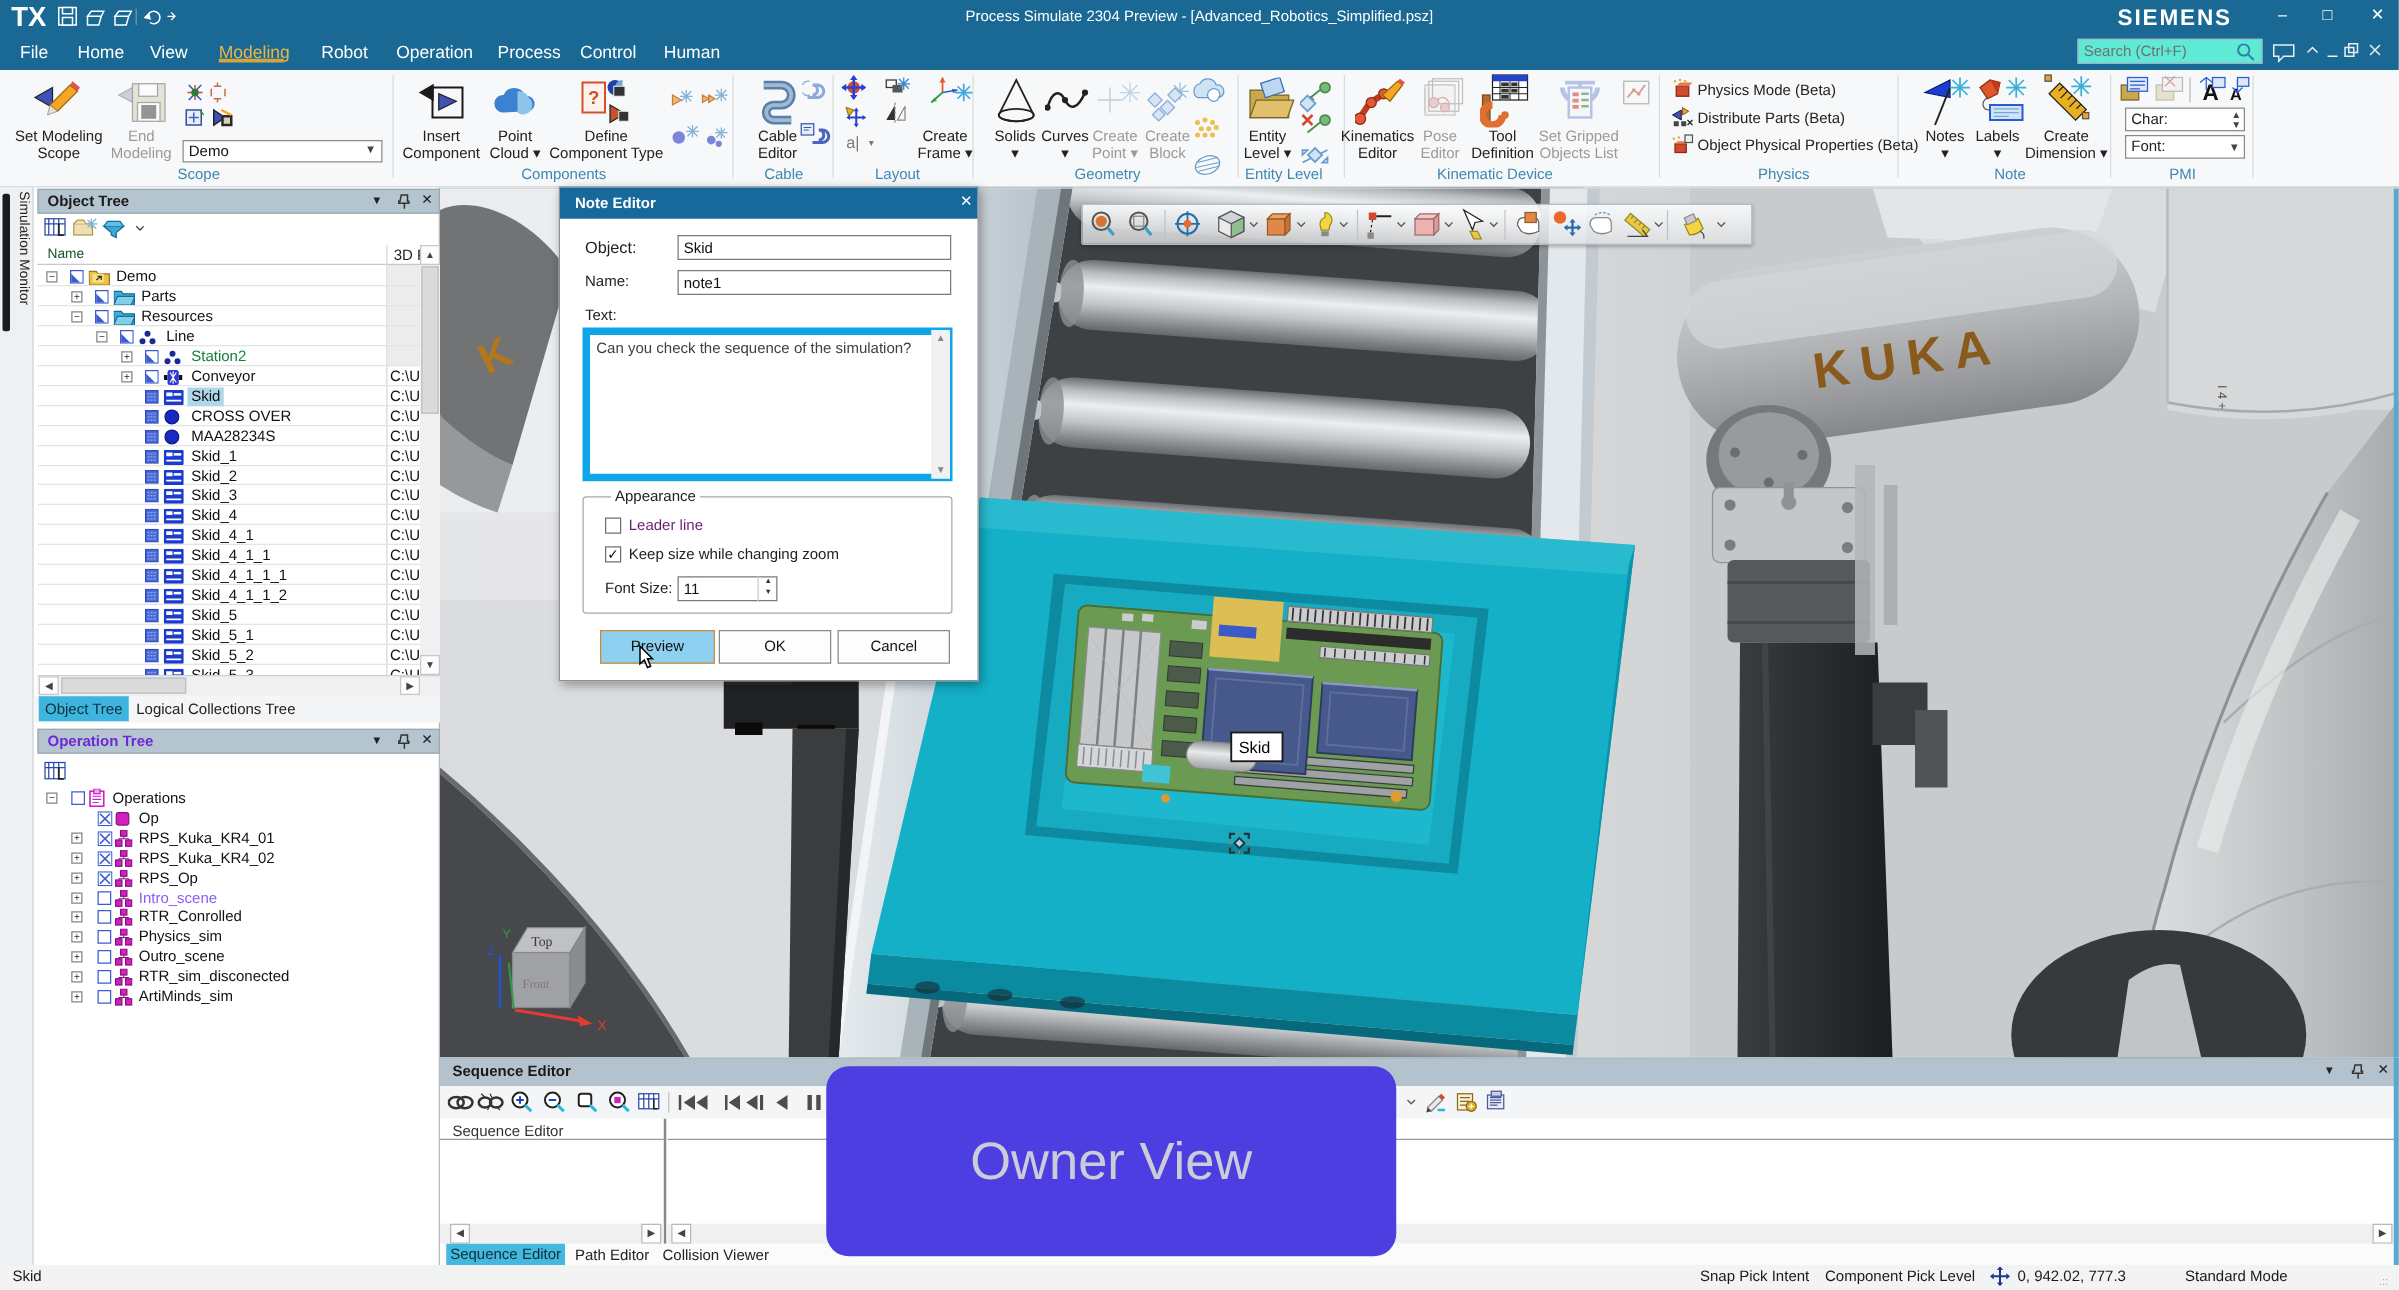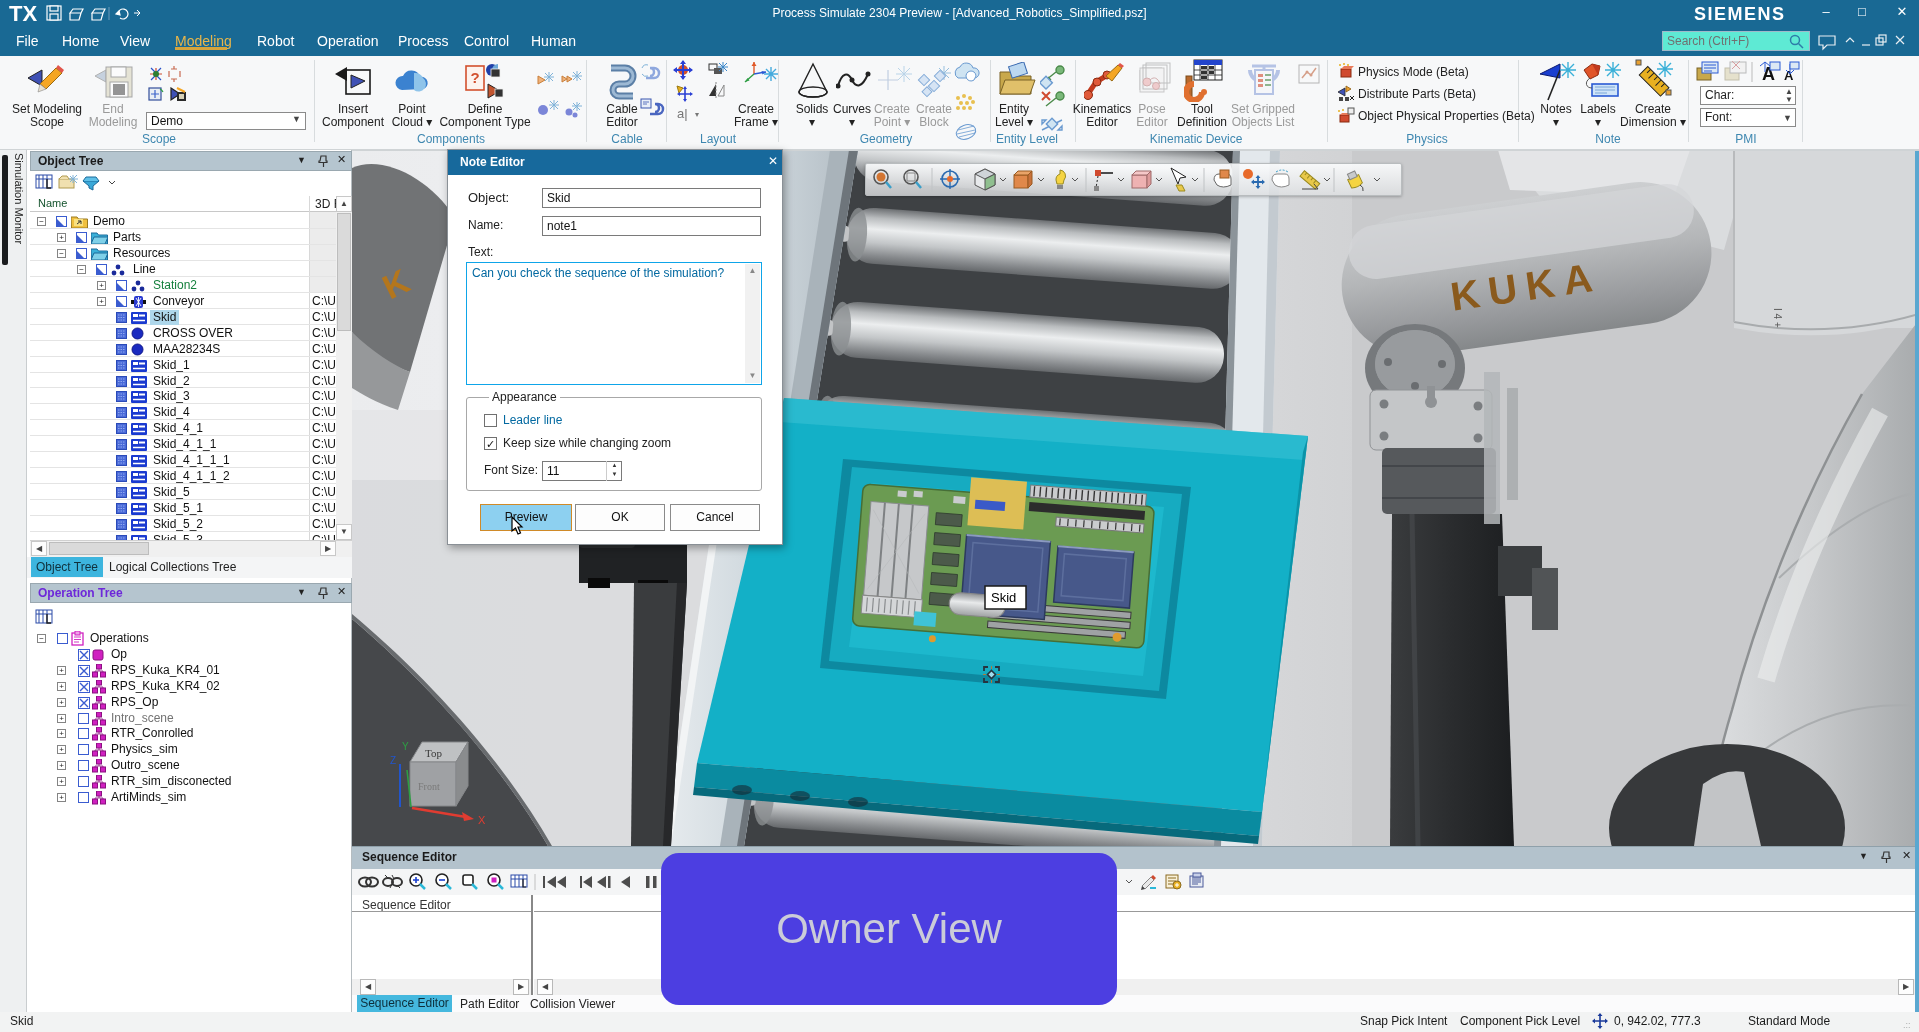--- a/index.html
+++ b/index.html
@@ -854,21 +854,21 @@
       </svg>
 <div class="abs" style="left:81px;top:65px;height:15px;font-size:12px;color:#111;line-height:15px">RPS_Op</div>
 <div class="abs" style="left:27px;top:84px;width:9px;height:9px;background:#fff;border:1px solid #848484;font-size:8px;line-height:7px;text-align:center;color:#222">+</div>
 <div class="abs" style="left:48px;top:83px;width:11px;height:11px;background:#fff;border:1px solid #3a5cd0"></div>
 <svg class="abs" style="left:62px;top:82px" width="14" height="14" viewBox="0 0 14 14">
         <rect x="4.5" y="0" width="5" height="5" fill="#d020c0" stroke="#8a1080"></rect>
         <rect x="0.5" y="8" width="5" height="5" fill="#d020c0" stroke="#8a1080"></rect>
         <rect x="8.5" y="8" width="5" height="5" fill="#d020c0" stroke="#8a1080"></rect>
         <path d="M7,5 v2 M3,8 v-1 h8 v1" stroke="#8a1080" fill="none" stroke-width="0.8"></path>
       </svg>
-<div class="abs" style="left:81px;top:81px;height:15px;font-size:12px;color:#737373;line-height:15px">Intro_scene</div>
+<div class="abs" style="left:81px;top:81px;height:15px;font-size:12px;color:#8b5cf6;line-height:15px">Intro_scene</div>
 <div class="abs" style="left:27px;top:99px;width:9px;height:9px;background:#fff;border:1px solid #848484;font-size:8px;line-height:7px;text-align:center;color:#222">+</div>
 <div class="abs" style="left:48px;top:98px;width:11px;height:11px;background:#fff;border:1px solid #3a5cd0"></div>
 <svg class="abs" style="left:62px;top:97px" width="14" height="14" viewBox="0 0 14 14">
         <rect x="4.5" y="0" width="5" height="5" fill="#d020c0" stroke="#8a1080"></rect>
         <rect x="0.5" y="8" width="5" height="5" fill="#d020c0" stroke="#8a1080"></rect>
         <rect x="8.5" y="8" width="5" height="5" fill="#d020c0" stroke="#8a1080"></rect>
         <path d="M7,5 v2 M3,8 v-1 h8 v1" stroke="#8a1080" fill="none" stroke-width="0.8"></path>
       </svg>
 <div class="abs" style="left:81px;top:96px;height:15px;font-size:12px;color:#111;line-height:15px">RTR_Conrolled</div>
 <div class="abs" style="left:27px;top:115px;width:9px;height:9px;background:#fff;border:1px solid #848484;font-size:8px;line-height:7px;text-align:center;color:#222">+</div>
@@ -1244,29 +1244,29 @@
 
 <div class="abs" style="left:447px;top:149px;width:336px;height:396px;background:#fff;border:1px solid #8a9096;box-shadow:2px 3px 8px rgba(0,0,0,.35)">
   <div class="abs" style="left:0;top:0;width:334px;height:25px;background:#17699c"></div>
   <div class="abs" style="left:12px;top:5px;font-size:12px;font-weight:bold;color:#fff">Note Editor</div>
   <div class="abs" style="left:320px;top:4px;font-size:12px;color:#fff">✕</div>
   <div class="abs" style="left:20px;top:40px;font-size:13px;color:#222">Object:</div>
   <div class="abs" style="left:94px;top:38px;width:219px;height:20px;border:1px solid #7a7a7a;font-size:12px;color:#111;padding:2px 4px">Skid</div>
   <div class="abs" style="left:20px;top:68px;font-size:12px;color:#222">Name:</div>
   <div class="abs" style="left:94px;top:66px;width:219px;height:20px;border:1px solid #7a7a7a;font-size:12px;color:#111;padding:2px 4px">note1</div>
   <div class="abs" style="left:20px;top:95px;font-size:12px;color:#222">Text:</div>
-  <div class="abs" style="left:18px;top:112px;width:296px;height:123px;border:1px solid #0ea5e9;font-size:12px;color:#0369a1;padding:3px 5px">Can you check the sequence of the simulation?</div>
+  <div class="abs" style="left:18px;top:112px;width:296px;height:123px;border:6px solid #0ea5e9;font-size:12px;color:#404040;padding:3px 5px">Can you check the sequence of the simulation?</div>
   <div class="abs" style="left:297px;top:114px;width:15px;height:119px;background:#f1f1f1"></div>
   <div class="abs" style="left:297px;top:114px;width:15px;height:14px;font-size:8px;color:#888;text-align:center;line-height:14px">▲</div>
   <div class="abs" style="left:297px;top:219px;width:15px;height:14px;font-size:8px;color:#888;text-align:center;line-height:14px">▼</div>
   <fieldset class="abs" style="left:18px;top:240px;width:296px;height:101px;border:1px solid #a8a8a8;border-radius:3px">
     <legend style="font-size:12px;color:#222;margin-left:22px;padding:0 3px">Appearance</legend>
   </fieldset>
   <div class="abs" style="left:36px;top:264px;width:13px;height:13px;border:1px solid #707070;background:#fff"></div>
-  <div class="abs" style="left:55px;top:263px;font-size:12px;color:#0369a1">Leader line</div>
+  <div class="abs" style="left:55px;top:263px;font-size:12px;color:#701a75">Leader line</div>
   <div class="abs" style="left:36px;top:287px;width:13px;height:13px;border:1px solid #707070;background:#fff;font-size:11px;line-height:12px;text-align:center;color:#111">✓</div>
   <div class="abs" style="left:55px;top:286px;font-size:12px;color:#222">Keep size while changing zoom</div>
   <div class="abs" style="left:36px;top:313px;font-size:12px;color:#222">Font Size:</div>
   <div class="abs" style="left:94px;top:311px;width:80px;height:20px;border:1px solid #7a7a7a;font-size:12px;color:#111;padding:2px 4px">11</div>
   <div class="abs" style="left:158px;top:311px;width:16px;height:20px;border-left:1px solid #ccc;font-size:6px;color:#333;text-align:center;line-height:9px">▲<br>▼</div>
   <div class="abs" style="left:32px;top:354px;width:92px;height:27px;background:#8dd0f0;border:1px solid #d08a28;font-size:12px;color:#111;text-align:center;line-height:25px">Preview</div>
   <div class="abs" style="left:127px;top:354px;width:90px;height:27px;background:#fdfdfd;border:1px solid #8a8a8a;font-size:12px;color:#111;text-align:center;line-height:25px">OK</div>
   <div class="abs" style="left:222px;top:354px;width:90px;height:27px;background:#fdfdfd;border:1px solid #8a8a8a;font-size:12px;color:#111;text-align:center;line-height:25px">Cancel</div>
   <svg class="abs" style="left:62px;top:366px" width="14" height="20" viewBox="0 0 14 20">
         <path d="M2,1 L2,15 L5.5,12 L8,18 L10.5,17 L8,11 L12,11 Z" fill="#fff" stroke="#000" stroke-width="1.2"></path>

